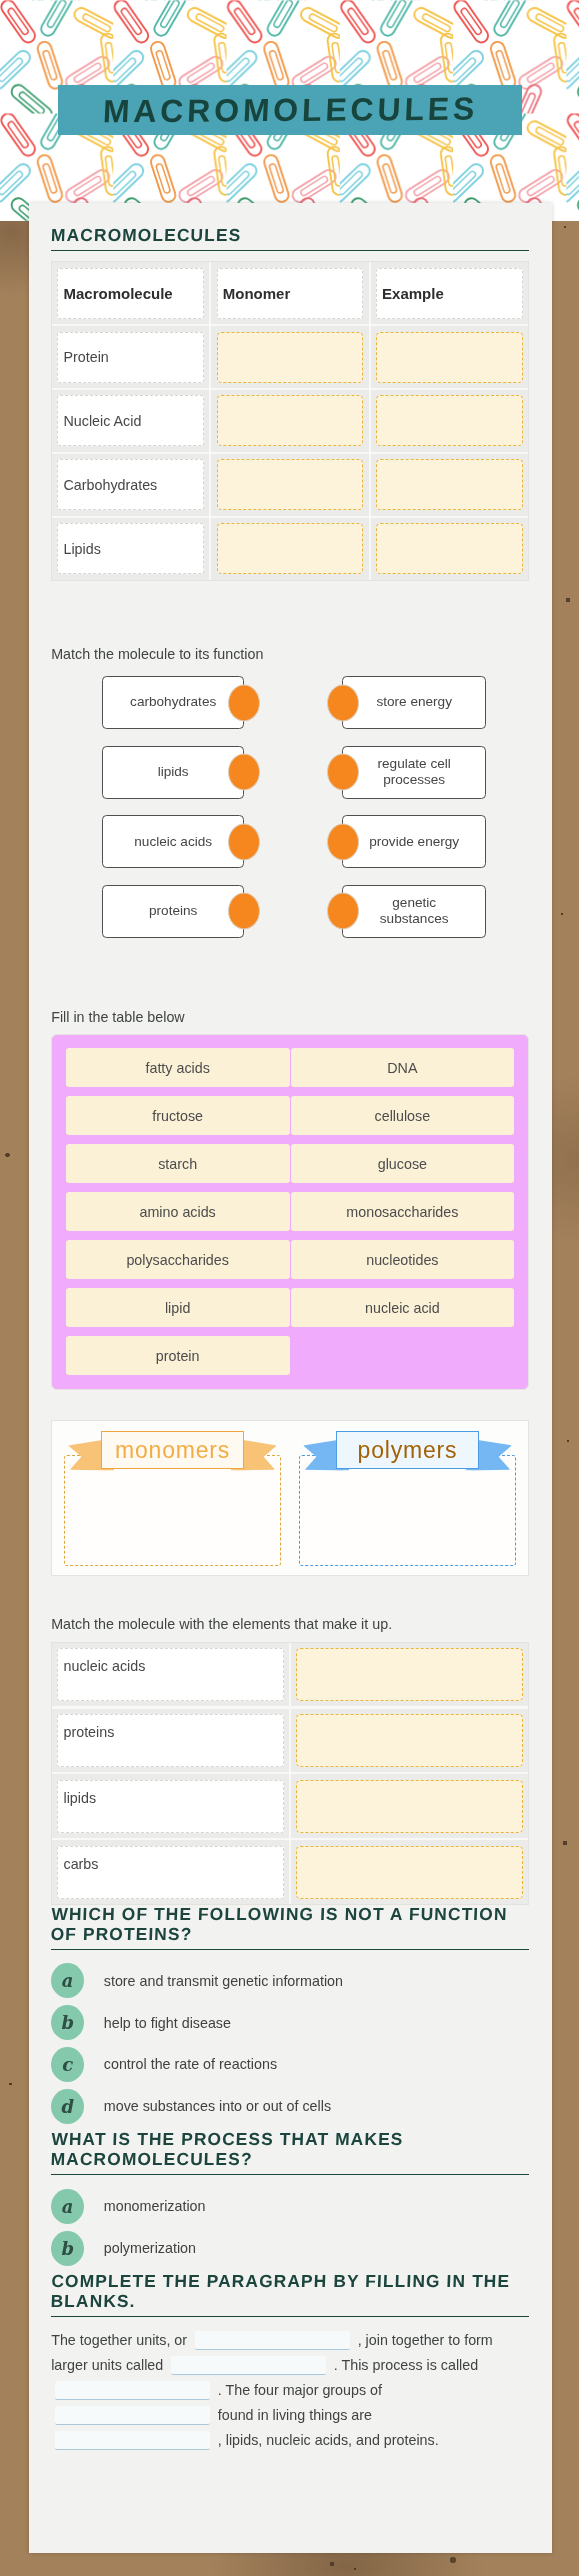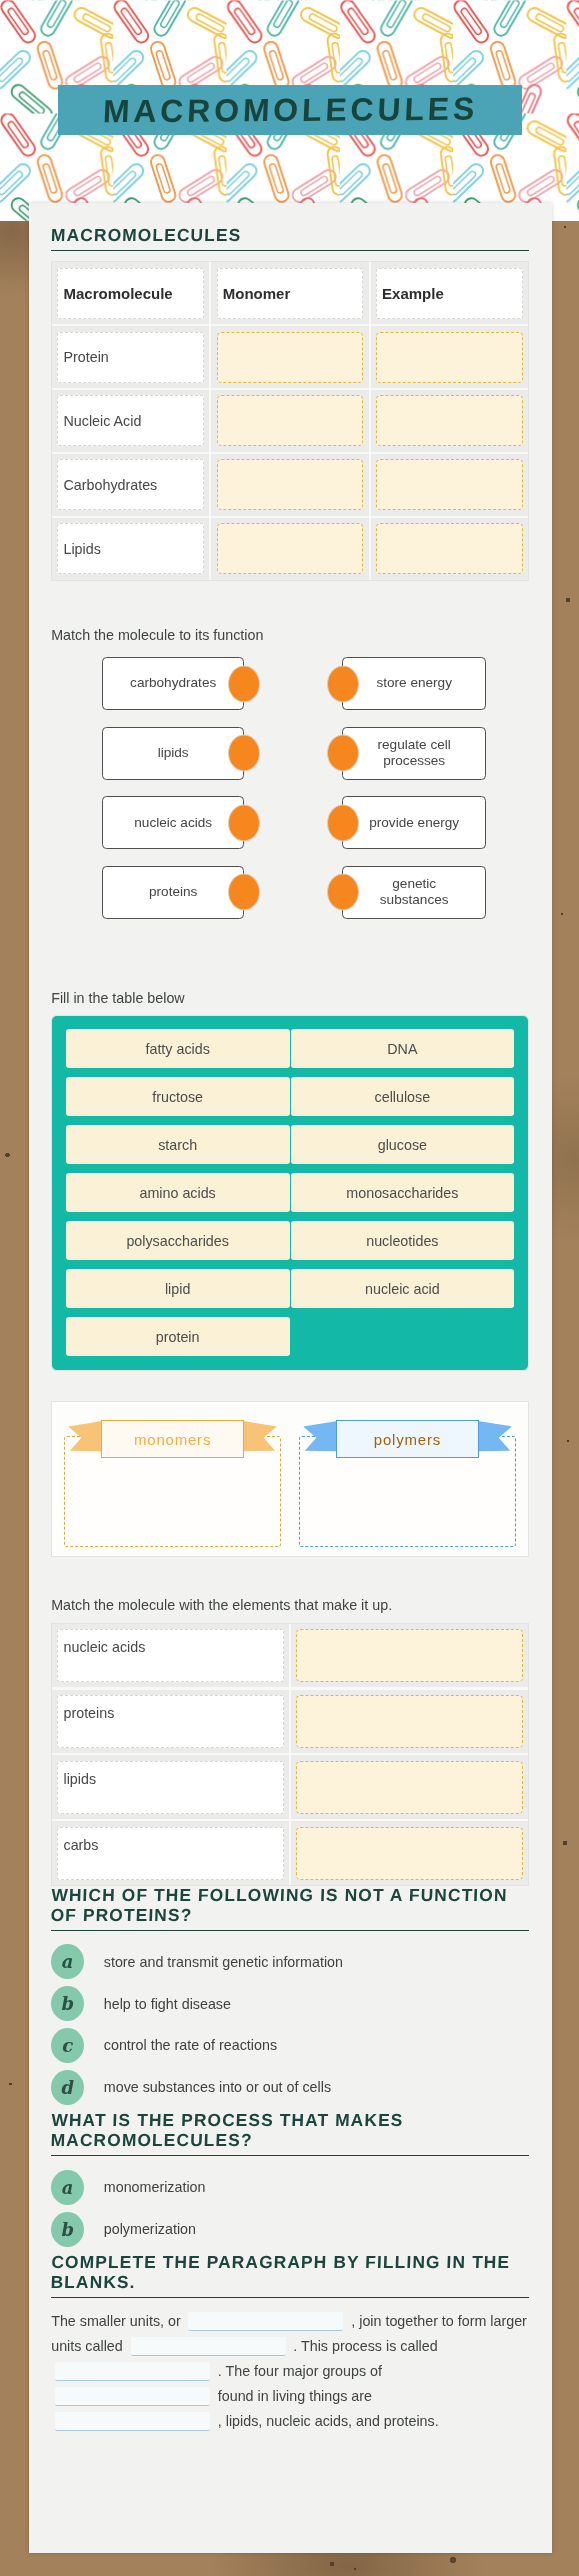--- a/index.html
+++ b/index.html
@@ -73,21 +73,21 @@
   }
   .mbox.l{left:51px;width:142px;}
   .mbox.r{left:291px;width:144px;}
   .dot{
     position:absolute;top:50%;width:30px;height:35px;border-radius:50%;
     background:#f6871f;border:1.5px solid #dccdb9;transform:translateY(-50%);
   }
   .dot.dr{right:-16.6px;} .dot.dl{left:-16.6px;}
   
   .bank{
-    margin-top:7.6px;background:#14b8a6;border:0.8px solid #e3e3e0;border-radius:6px;
+    margin-top:7.6px;background:#f0abfc;border:0.8px solid #e3e3e0;border-radius:6px;
     padding:13.6px;display:flex;gap:1px;
   }
   .bank .col{flex:1;display:flex;flex-direction:column;gap:9px;}
   .chip{
     height:39px;background:#fbf1d7;border-radius:3px;display:flex;align-items:center;
     justify-content:center;font-size:14.3px;color:#4c4c4c;
   }
   
   .banners{
     margin-top:30px;height:156px;background:#fdfdfc;border:0.8px solid #e3e3e0;
@@ -98,44 +98,44 @@
     position:absolute;left:3px;right:3px;top:24px;bottom:1.5px;border-radius:3px;
     background:#fffefc;border:1.5px dashed #e2a43e;
   }
   .halfbanner.poly .dropzone{border-color:#4d9be0;}
   .ribbon{position:relative;width:143px;height:38px;margin:0 auto;z-index:2;}
   .tail{position:absolute;top:9px;width:44px;height:32px;background:#f9c377;}
   .tail.tl{left:-32px;clip-path:polygon(100% 0,0 12%,28% 50%,0 88%,100% 100%);transform:rotate(-4deg);}
   .tail.tr{right:-32px;clip-path:polygon(0 0,100% 12%,72% 50%,100% 88%,0 100%);transform:rotate(4deg);}
   .halfbanner.poly .tail{background:#74b7f3;}
   .rc{
-    position:absolute;left:0;top:8px;width:143px;height:38px;background:#fefaf1;
+    position:absolute;left:0;top:0;width:143px;height:38px;background:#fefaf1;
     border:1.5px solid #f0a63b;box-sizing:border-box;display:flex;align-items:center;
-    justify-content:center;font-size:15px;letter-spacing:0.8px;color:#f2ac45;
+    justify-content:center;font-size:23px;letter-spacing:0.8px;color:#f2ac45;
   }
   .halfbanner.poly .rc{background:#eff7fe;border-color:#4d9be0;color:#a16207;}
   
   .opts{margin-top:13.6px;}
   .opt{display:flex;align-items:center;margin-bottom:6.8px;min-height:35px;}
   .mc-circle{
     width:33px;height:35px;border-radius:50%;background:#85c9ad;flex:0 0 33px;
     display:flex;align-items:center;justify-content:center;
   }
   .mc-letter{
     font-family:"DejaVu Serif", serif;font-style:italic;font-weight:600;
     font-size:18px;color:#2f4f45;
   }
   .opt .txt{margin-left:19.6px;font-size:14.3px;color:#414141;}
   
   .para{margin:10.6px 0 0;font-size:14.3px;line-height:25px;color:#3f4442;}
   .blank{
     display:inline-block;width:155px;height:18px;vertical-align:middle;
     background:#f7fafb;border-bottom:1.5px solid #a9c8dc;border-radius:2.3px;margin:0 3.8px;
   }
-  .mt60{margin-top:45px;} .mt62{margin-top:47px;} .mt64{margin-top:48px;}
+  .mt60{margin-top:64px;} .mt62{margin-top:47px;} .mt64{margin-top:48px;}
   .mt70{margin-top:70px;} .mt52{margin-top:39px;}
 </style>
 </head>
 <body>
 
 <div class="header-band">
   <svg width="580" height="221" xmlns="http://www.w3.org/2000/svg" viewBox="0 0 768 292">
     <defs>
       <pattern id="pc" width="150" height="150" patternUnits="userSpaceOnUse">
         <g fill="none" stroke-linecap="round">
@@ -397,21 +397,21 @@
       <span class="mc-circle">
           <span class="mc-letter">b</span>
         </span>
       <span class="txt">polymerization</span>
     </div>
   </div>
 
   <h2 class="sec mt60">COMPLETE THE PARAGRAPH BY FILLING IN THE BLANKS.</h2>
   <hr class="sec-rule">
   <p class="para">
-    <span>The smaller units, or</span>
+    <span>The together units, or</span>
     <span class="blank"></span>
     <span>, join together to form larger units called</span>
     <span class="blank"></span>
     <span>. This process is called</span>
     <span class="blank"></span>
     <span>. The four major groups of</span>
     <span class="blank"></span>
     <span>found in living things are</span>
     <span class="blank"></span>
     <span>, lipids, nucleic acids, and proteins.</span>

